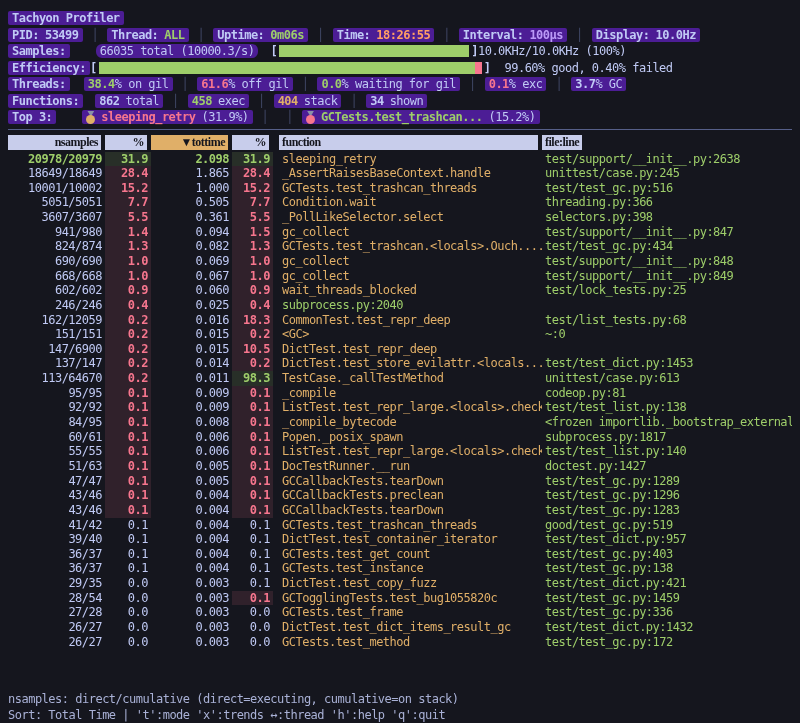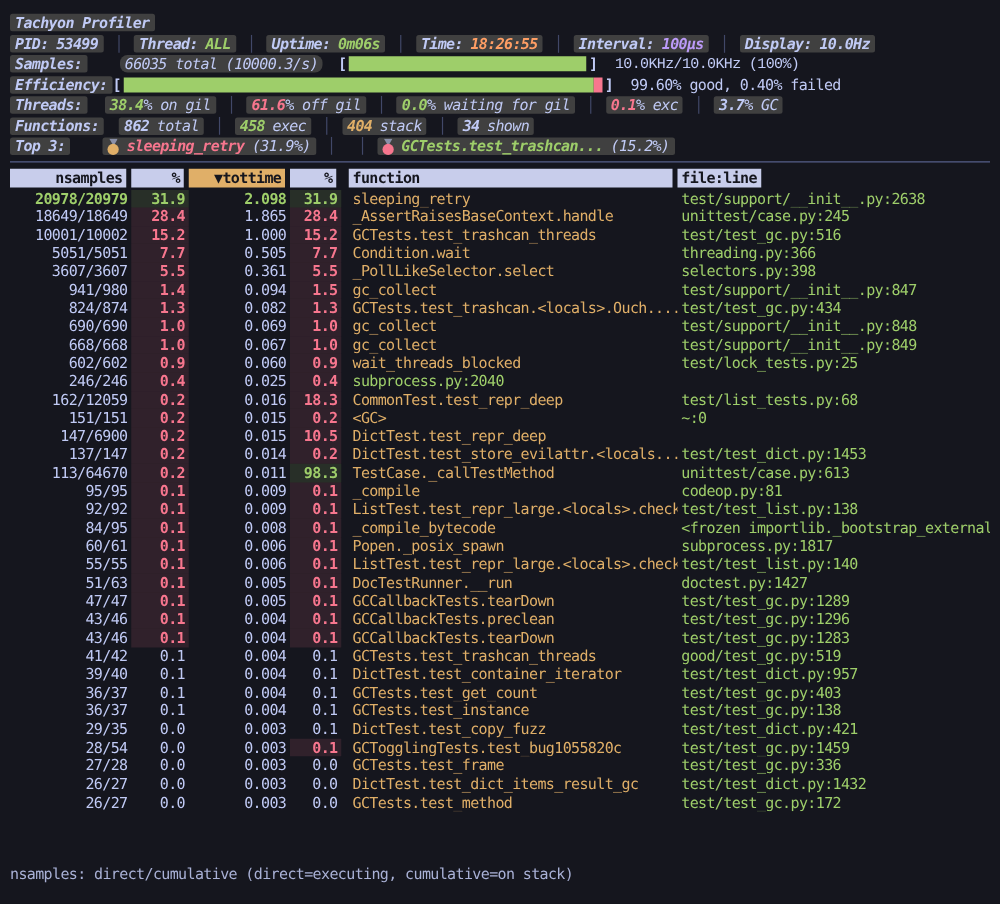--- a/index.html
+++ b/index.html
@@ -1,39 +1,39 @@
 <!DOCTYPE html>
 <html><head>
 <meta charset="utf-8">
 <style>
   html,body{margin:0;padding:0;background:#15161e;}
   .screen{position:relative;width:800px;height:723px;box-sizing:border-box;
     background:#15161e;color:#c0caf5;
     font-family:"DejaVu Sans Mono",monospace;font-size:12px;letter-spacing:-0.5px;
     padding:10px 8px 0 8px;overflow:hidden;}
   .line{display:flex;align-items:center;height:16.5px;white-space:nowrap;}
-  .chip{background:#404040;padding:0 4px;border-radius:2px;display:inline-flex;align-items:center;font-style:italic;}
+  .chip{background:#4c1d95;padding:0 4px;border-radius:2px;display:inline-flex;align-items:center;}
   .sep{color:#414868;margin:0 9px;}
   .bold{font-weight:bold;}
   .c-fg{color:#c0caf5}.c-green{color:#9ece6a}.c-red{color:#f7768e}
   .c-yellow{color:#e0af68}.c-orange{color:#ff9e64}.c-purple{color:#bb9af7}
   .v{margin-left:6px;}
   .bracket{color:#c0caf5;font-weight:bold;}
   .bar-samples{width:190px;height:12px;background:#9ece6a;margin:0 2px;}
   .bar-eff{display:flex;width:383px;height:12px;margin:0 2px;}
   .bar-eff .good{background:#9ece6a;flex:0 0 376px;}
   .bar-eff .bad{background:#f7768e;flex:1;}
   .medal{position:relative;width:9px;height:13px;display:inline-block;margin-right:6px;flex:none;}
   .medal .rib{position:absolute;left:1px;top:0;width:7px;height:6px;background:#8a90a8;
     clip-path:polygon(0 0,100% 0,50% 100%);}
   .medal .disc{position:absolute;left:0;bottom:0;width:9px;height:9px;border-radius:50%;}
   .m-gold .disc{background:#e0af68}.m-silver .disc{background:#cdd3ec}.m-bronze .disc{background:#f7768e}
   .rule{height:1px;background:#565f89;margin-top:3px;}
   .thead,.trow{display:grid;grid-template-columns:97px 46px 81px 41px 6px 263px 1fr;}
-  .thead{margin:5px 0 2px 0;height:15px;line-height:15px;font-weight:bold;}
+  .thead{margin:5px 0 2px 0;height:15px;line-height:15px;font-weight:bold;font-family:Liberation Serif, serif;}
   .hcell{background:#c8cdeb;color:#15161e;padding:0 3px;margin-right:4px;box-sizing:border-box;}
   .hcell.sorted{background:#e0af68;}
   .hcell.num{text-align:right;}
   .hfile-wrap{margin-right:0;}
   .hfile{background:#c8cdeb;color:#15161e;padding:0 3px;font-weight:bold;display:inline-block;}
   .trow{height:14.65px;line-height:14.65px;}
   .cell{white-space:nowrap;overflow:hidden;padding:0 3px 0 0;box-sizing:border-box;}
   .cell.num{text-align:right;}
   .cell.fn,.cell.fl{padding-left:3px;}
   .hl-r{background:rgba(247,118,142,0.12);}
@@ -81,21 +81,21 @@
       <span class="bold v">10.0Hz</span>
     </span>
   </div>
 
   <div class="line">
     <span class="chip bold">Samples:</span>
     <span class="chip" style="margin-left:26px;border-radius:6px;">66035 total (10000.3/s)</span>
     <span class="bracket" style="margin-left:12px;">[</span>
     <span class="bar-samples"></span>
     <span class="bracket">]</span>
-    <span style="margin-left:14px;font-family:Liberation Mono, monospace;">10.0KHz/10.0KHz (100%)</span>
+    <span style="">10.0KHz/10.0KHz (100%)</span>
   </div>
 
   <div class="line">
     <span class="chip bold">Efficiency:</span>
     <span class="bracket">[</span>
     <span class="bar-eff">
       <span class="good"></span>
       <span class="bad"></span>
     </span>
     <span class="bracket">]</span>
@@ -491,15 +491,16 @@
         <div class="cell num c-fg">0.003</div>
         <div class="cell num c-fg">0.0</div>
         <div class="cell "></div>
         <div class="cell fn c-yellow">GCTests.test_method</div>
         <div class="cell fl c-green">test/test_gc.py:172</div>
       </div>
     </div>
 
   <div class="footer">
     <div class="line">nsamples: direct/cumulative (direct=executing, cumulative=on stack)</div>
+    <div class="line">Sort: Total Time | 't':mode 'x':trends ↔:thread 'h':help 'q':quit</div>
   </div>
 
 </div>
 
 </body></html>

